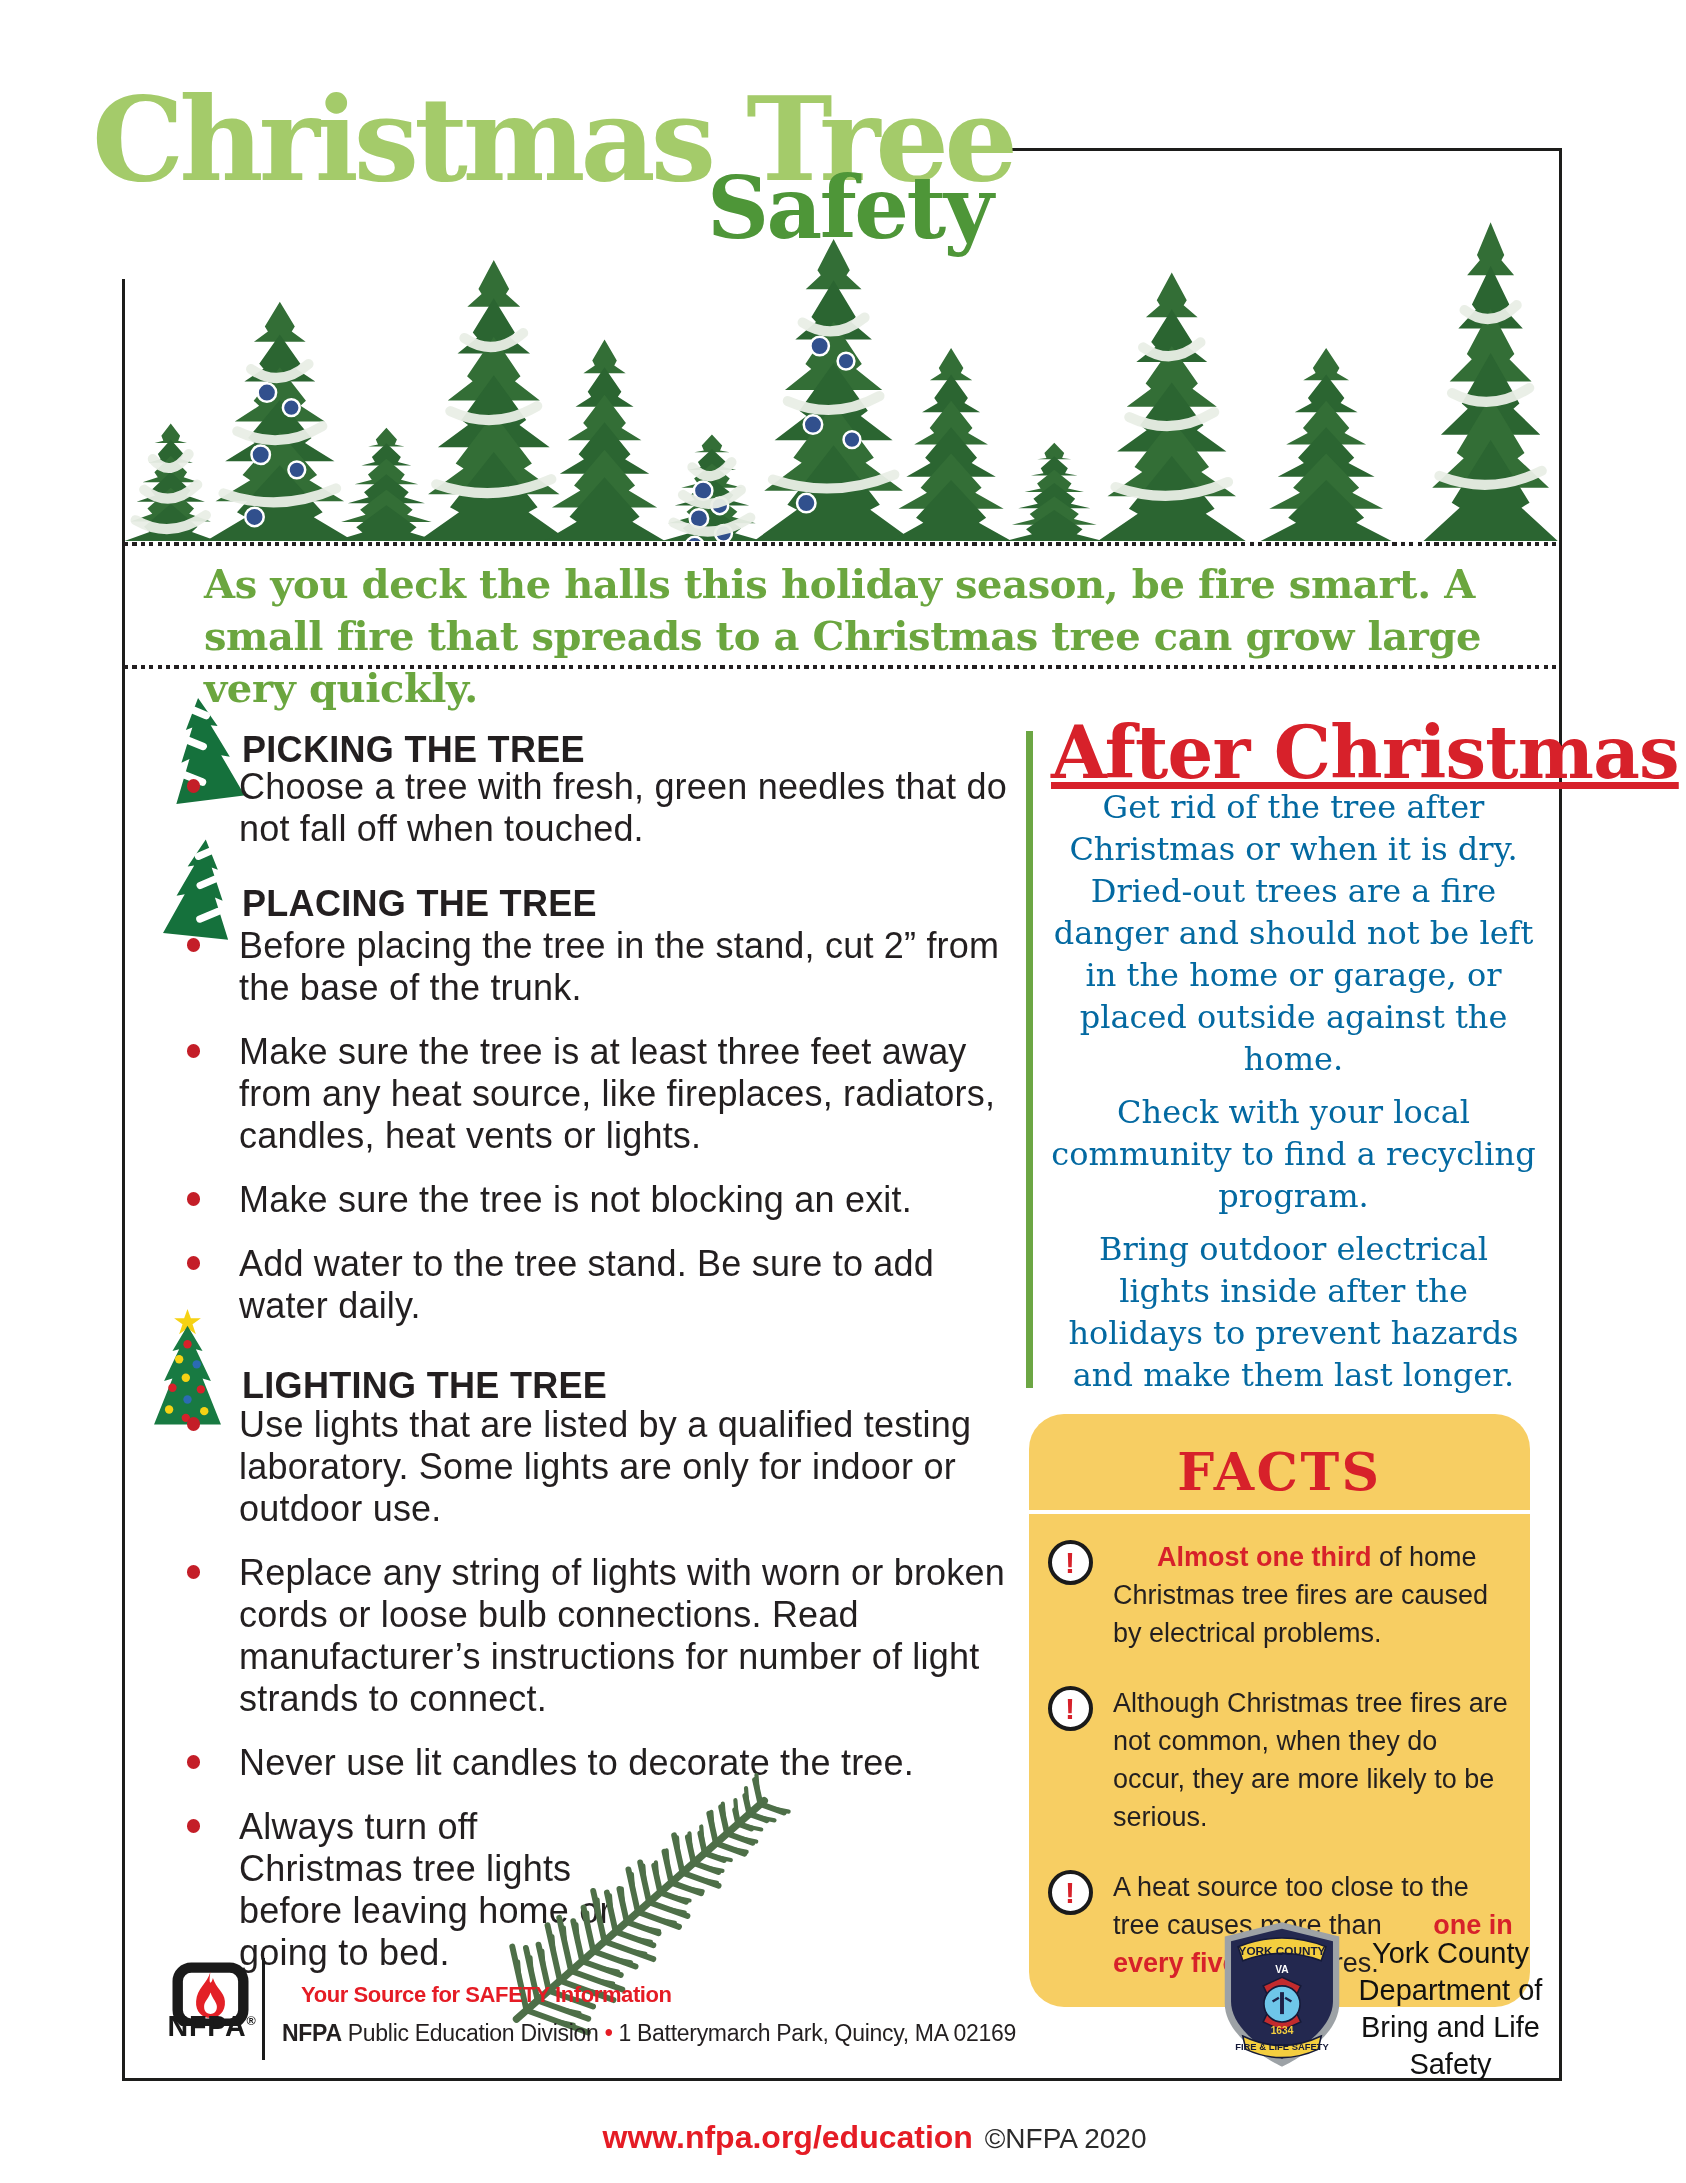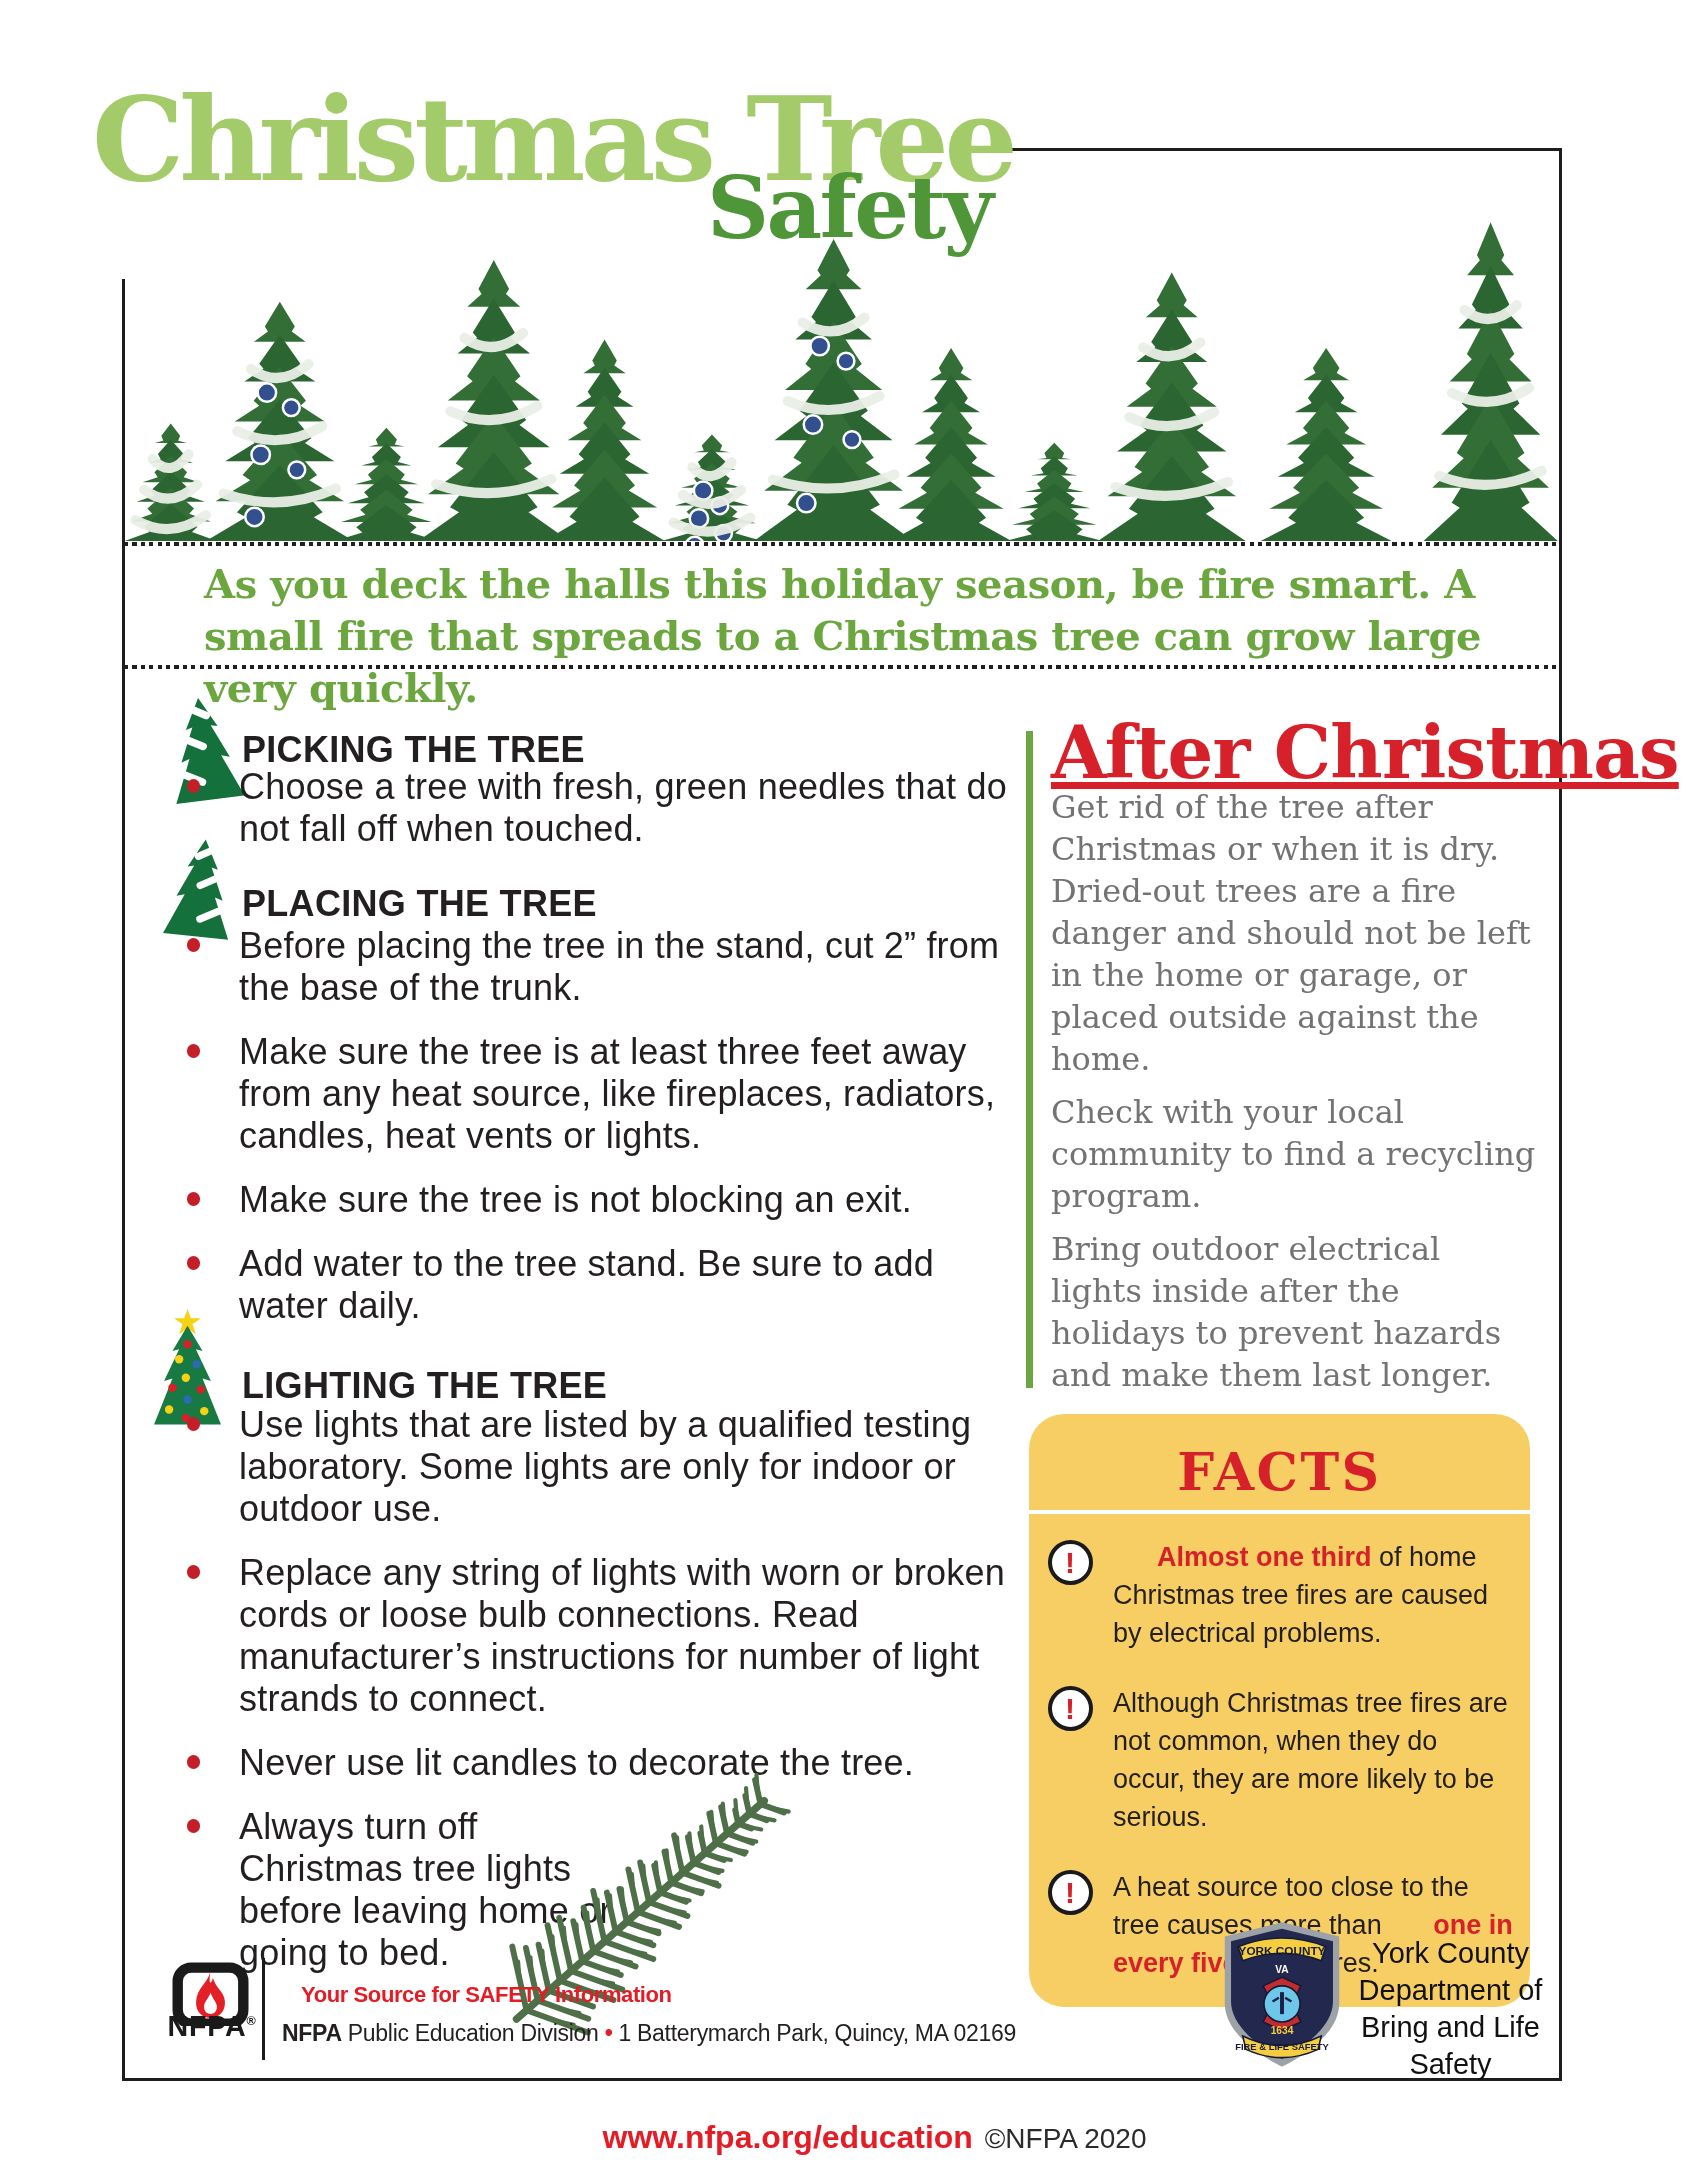--- a/index.html
+++ b/index.html
@@ -25,21 +25,21 @@
     font-size:36px;line-height:42px;color:#231f20;letter-spacing:0.2px;}
   ul.bullets li::before{content:"";position:absolute;left:22px;top:13.4px;width:13.4px;height:13.4px;
     border-radius:50%;background:#c41e28;}
   ul.bullets li.narrow{width:395px;}
   
   #green-bar{left:1026px;top:731px;width:6.7px;height:657px;background:#6ca644;}
   #after-h{left:1051px;top:717px;font-family:"DejaVu Serif",serif;font-weight:bold;
     font-size:72px;line-height:1;color:#d7212a;letter-spacing:-0.8px;white-space:nowrap;text-decoration:underline;}
   #after-paras{left:1051px;top:786px;width:485px;}
   #after-paras p{margin:0 0 11px 0;font-family:"DejaVu Serif",serif;font-size:32px;
-    line-height:42px;color:#737373;}
+    line-height:42px;color:#0369a1;text-align:center;}
   
   #facts-box{left:1029px;top:1414px;width:501px;height:593px;background:#f7ce63;border-radius:35px;}
   #facts-h{position:absolute;top:27px;left:0;width:100%;text-align:center;
     font-family:"DejaVu Serif",serif;font-weight:bold;font-size:52px;color:#d7212a;letter-spacing:2.5px;}
   #facts-divider{position:absolute;top:96px;left:0;width:100%;height:4.2px;background:#ffffff;}
   #facts-list{list-style:none;position:absolute;top:124px;left:0;margin:0;padding:0;width:100%;}
   #facts-list li{position:relative;padding-left:84px;margin-bottom:32px;width:401px;
     font-size:27px;line-height:38px;color:#231f20;}
   .alert{position:absolute;left:18.5px;top:1.7px;width:37px;height:37px;border:4.2px solid #1a1a1a;
     border-radius:50%;background:#fff;color:#d7212a;font-weight:bold;font-size:30px;

